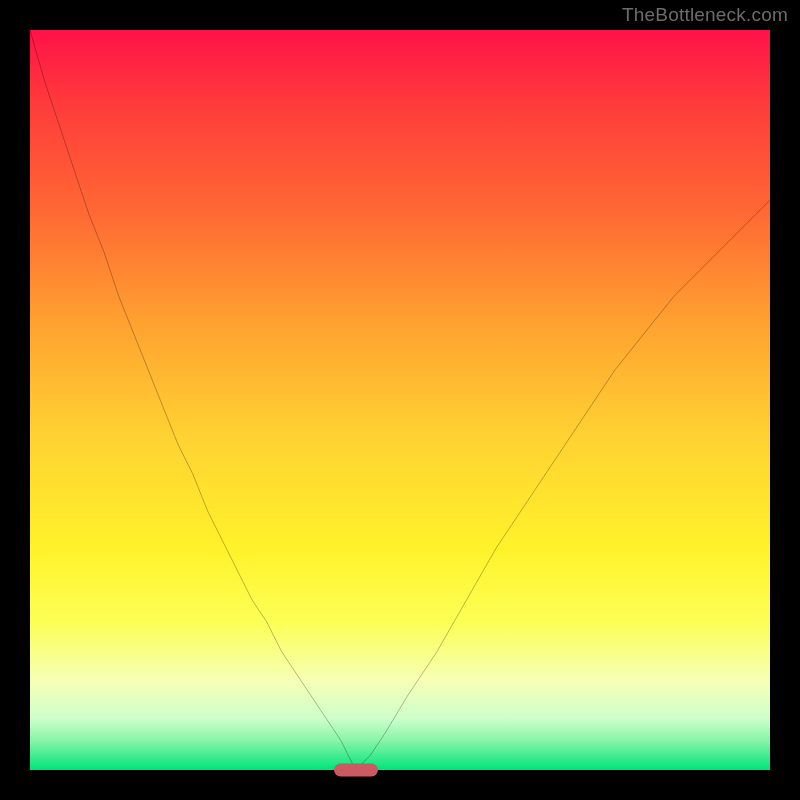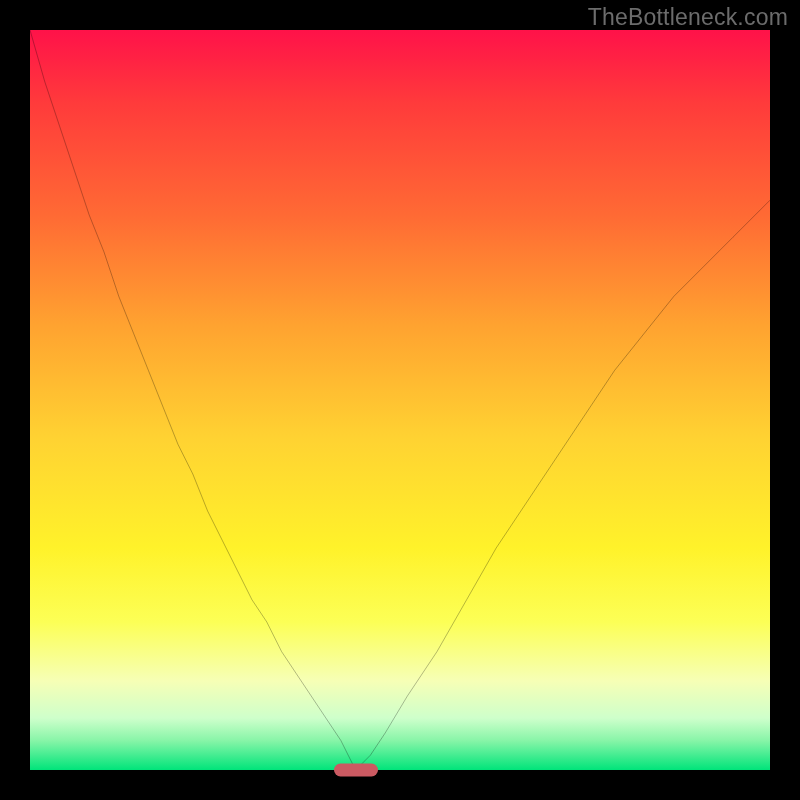--- a/index.html
+++ b/index.html
@@ -51,21 +51,21 @@
     height: 13px;
     background: #cb5a62;
     border-radius: 7px;
     transform: translate(-50%, -50%);
   }
   .watermark {
     position: absolute;
     top: 4px;
     right: 12px;
     color: #6c6c6c;
-    font-size: 23px;
+    font-size: 19px;
     letter-spacing: 0.2px;
     font-weight: 400;
   }
 </style>
 </head>
 <body>
 
 <div class="frame">
 
   <div class="plot">

